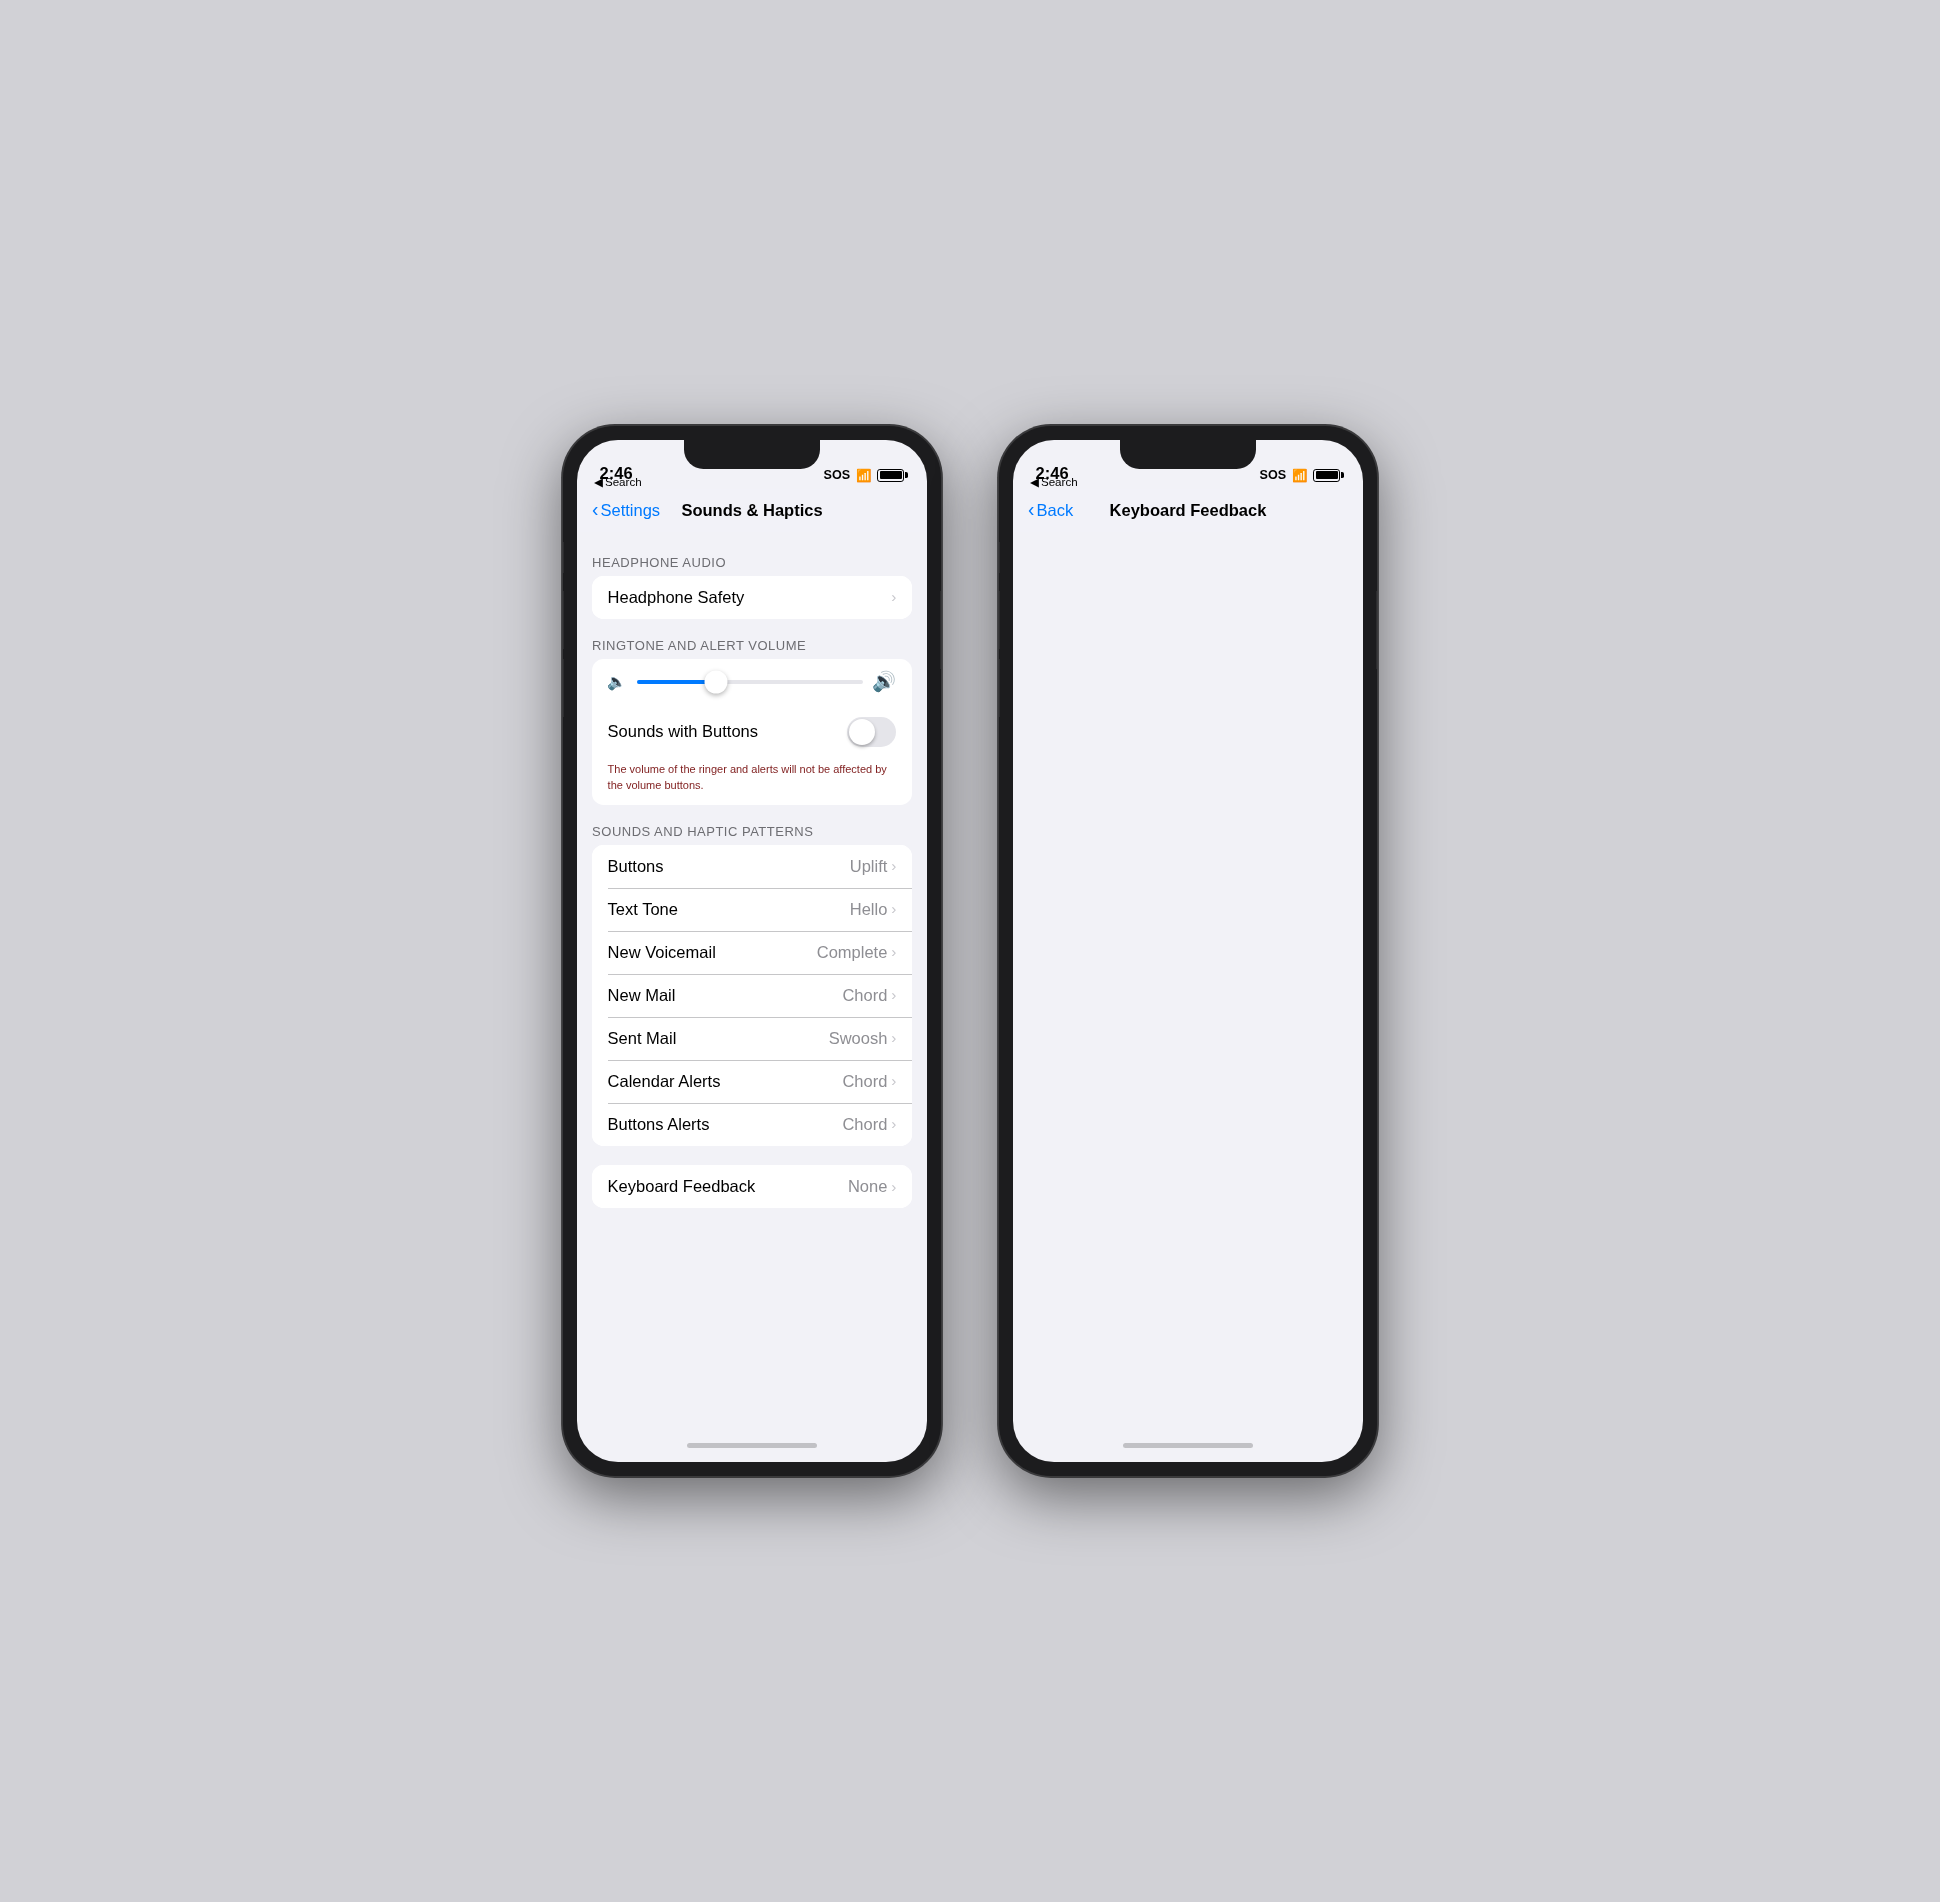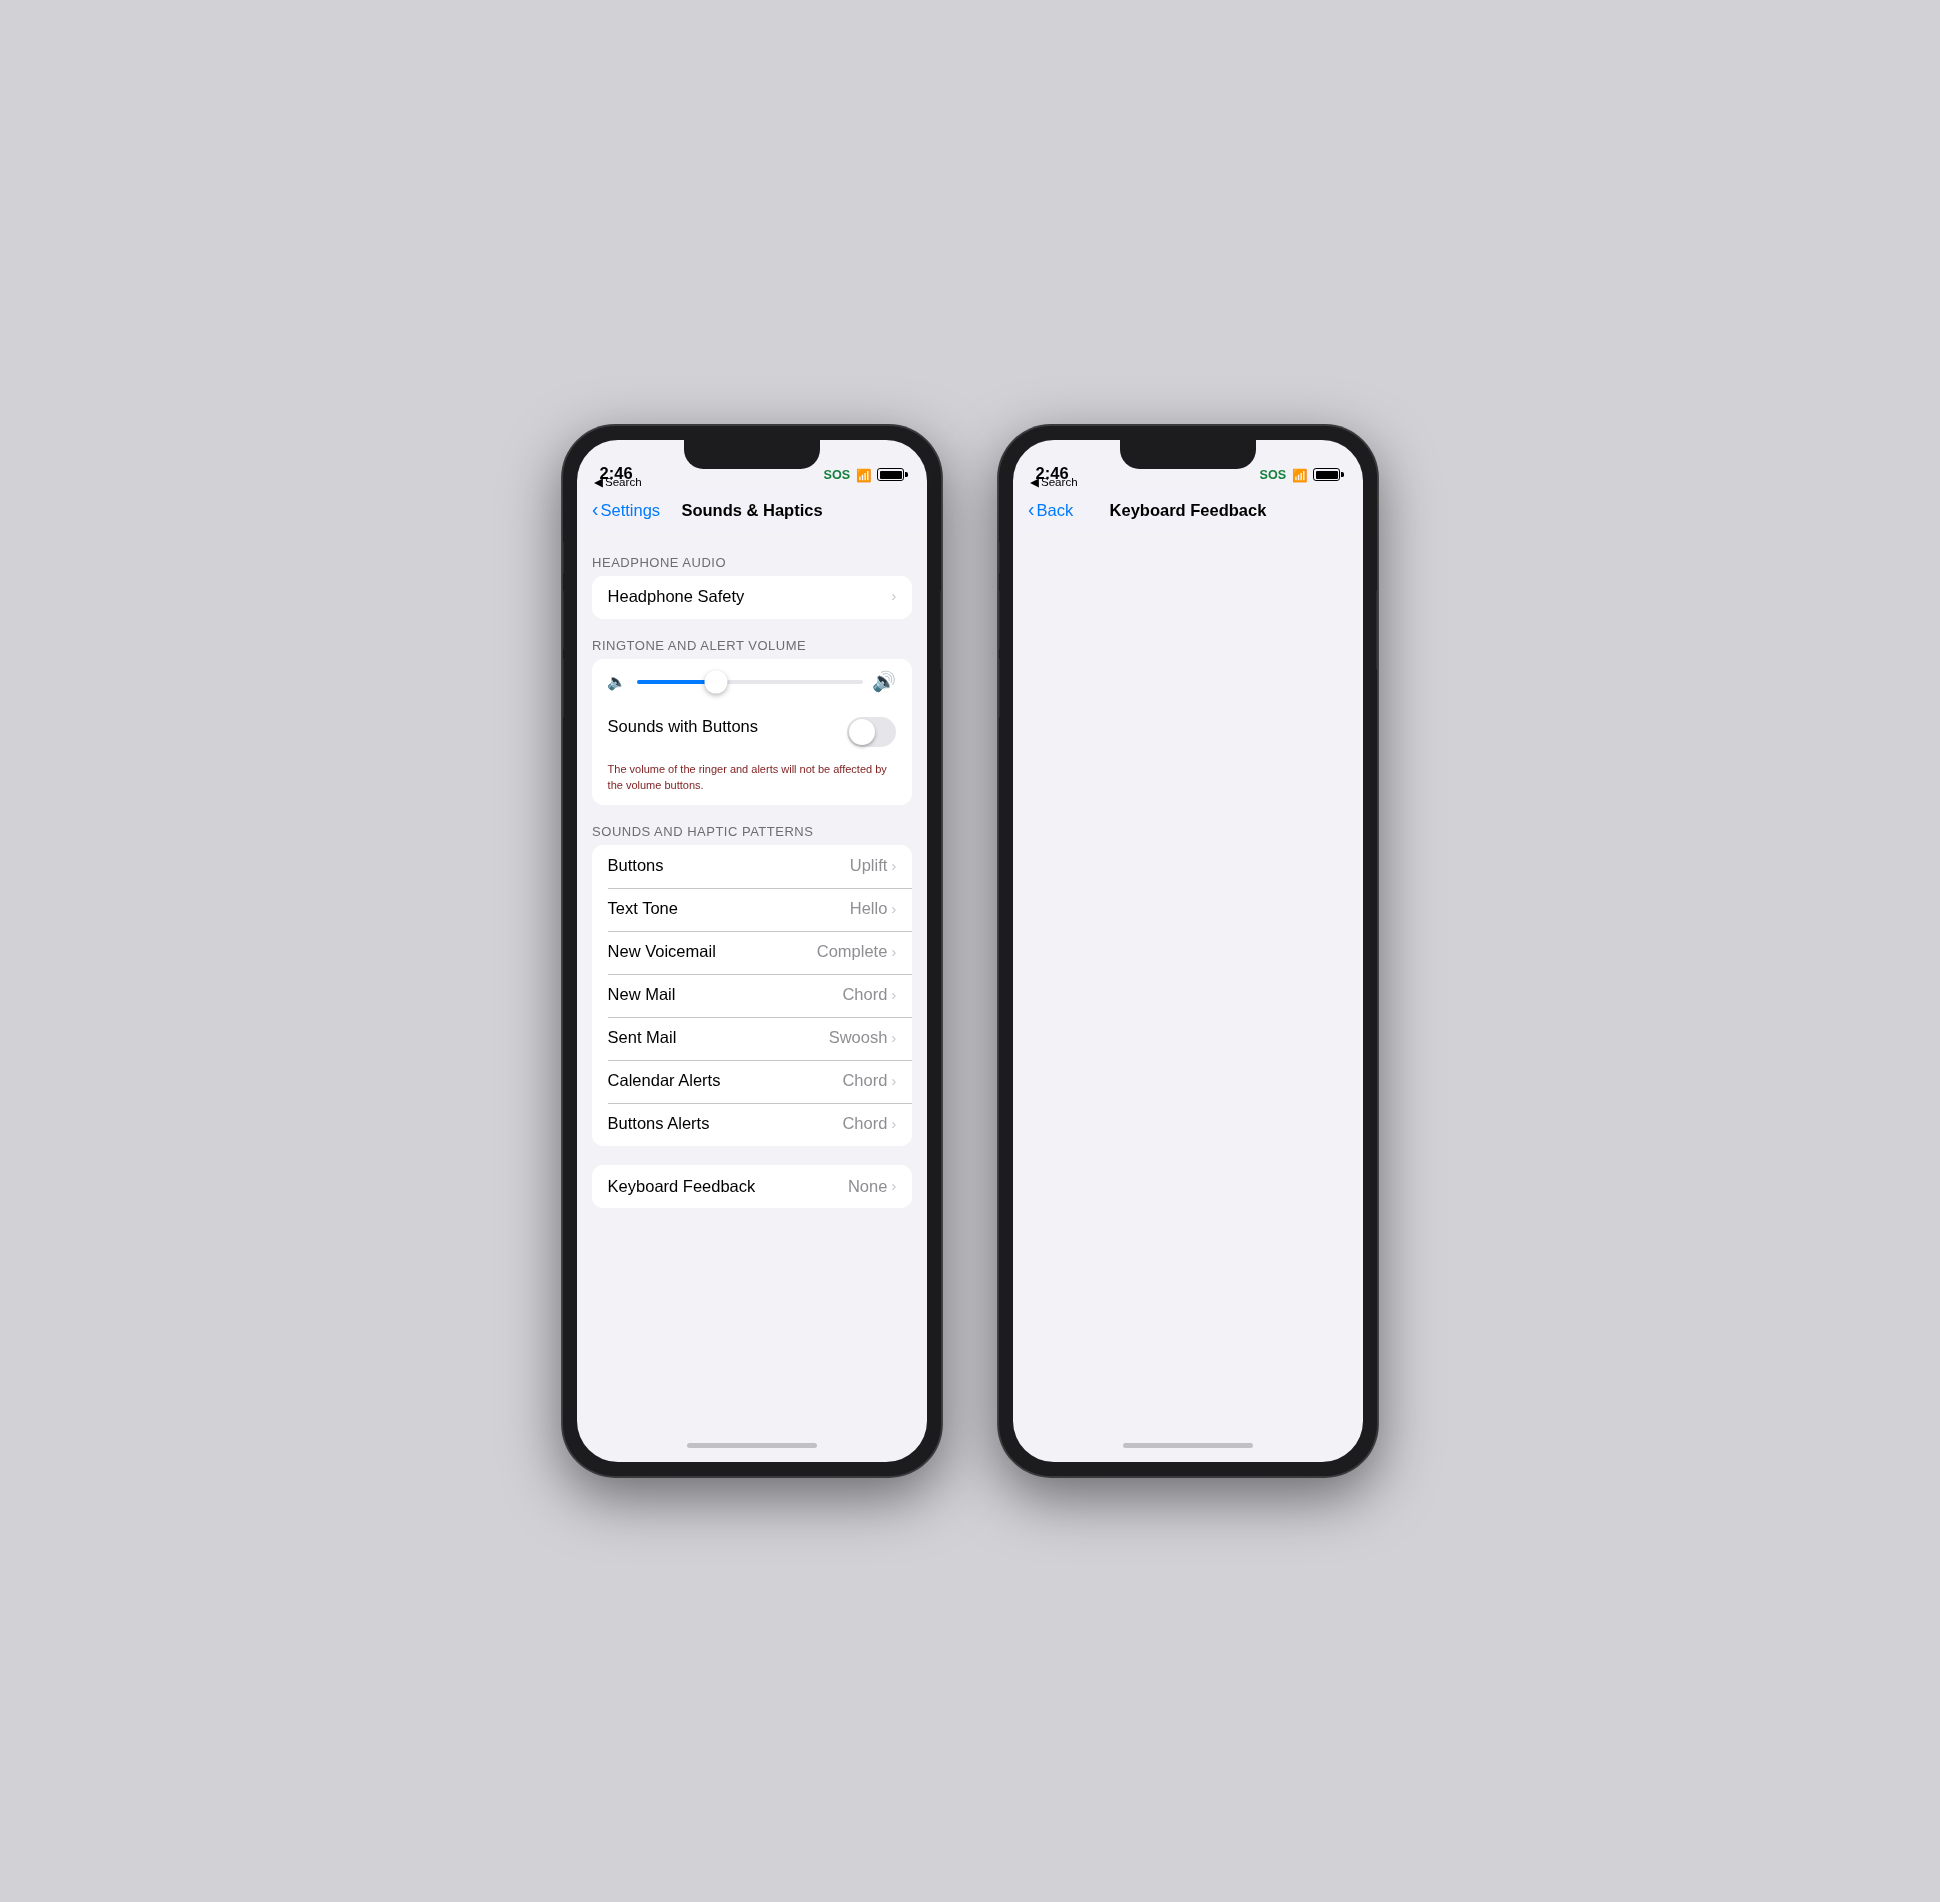--- a/index.html
+++ b/index.html
@@ -55,25 +55,25 @@
       position: relative;
       z-index: 5;
     }
     .status-time {
       font-size: 16.5px;
       font-weight: 600;
       color: #000;
     }
     .status-right {
       display: flex;
-      align-items: flex-start;
+      align-items: center;
       gap: 5.8px;
       font-size: 12.6px;
       font-weight: 600;
-      color: #15803d;
+      color: #000000;
     }
     .battery-icon {
       width: 27px; height: 13.6px;
       border: 1.9px solid #000;
       border-radius: 2.9px;
       position: relative;
       display: flex;
       align-items: center;
       padding: 1.9px;
     }
@@ -143,21 +143,21 @@
 
     
     .list-group {
       background: #fff;
       border-radius: 11.6px;
       margin: 0 15.5px 19.4px;
       overflow: hidden;
     }
     .list-item {
       display: flex;
-      align-items: flex-start;
+      align-items: center;
       justify-content: space-between;
       padding: 11.6px 15.5px;
       min-height: 43px;
       position: relative;
       background: #fff;
     }
     .list-item + .list-item::before {
       content: '';
       position: absolute;
       top: 0; left: 15.5px; right: 0;

